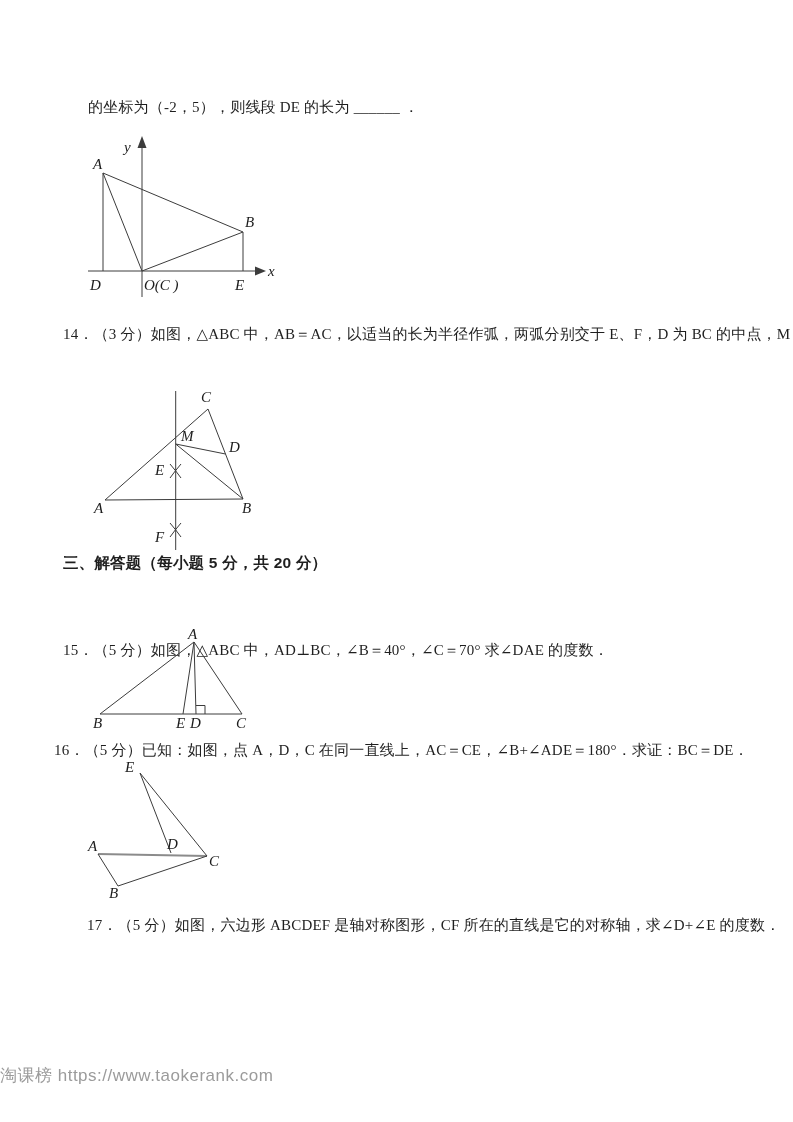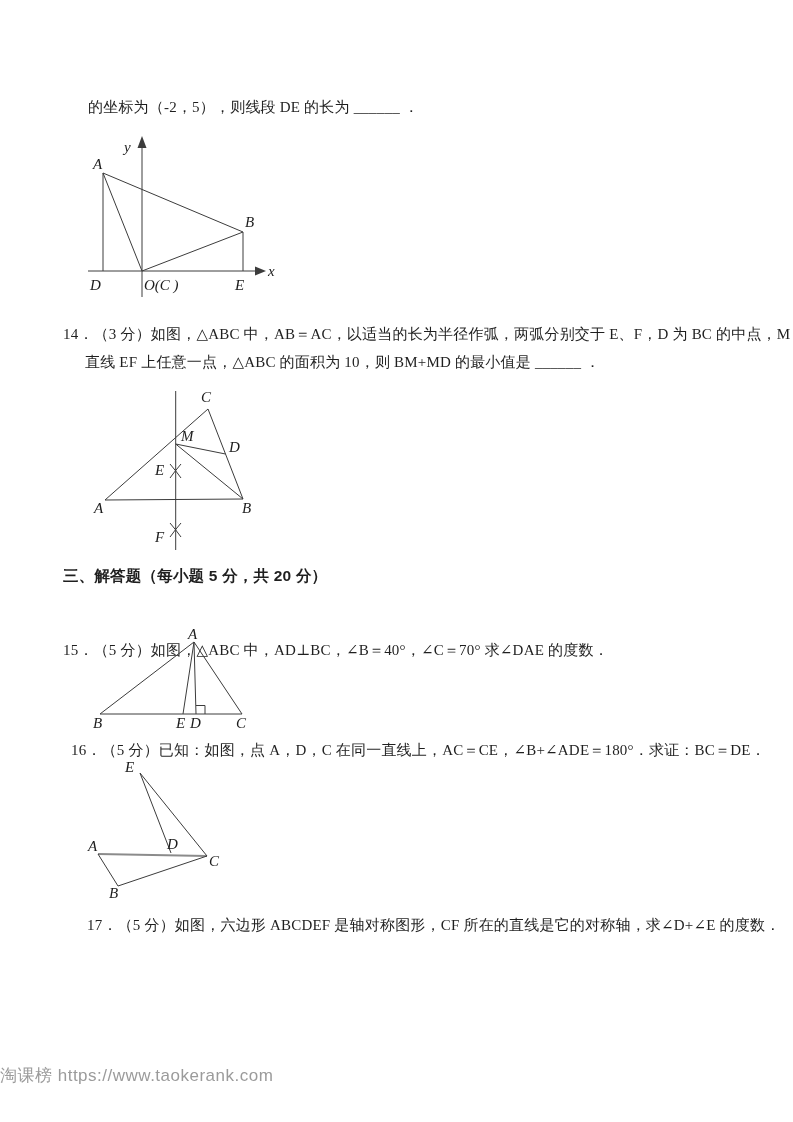--- a/index.html
+++ b/index.html
@@ -69,21 +69,20 @@
       <text class="lbl" x="188" y="141">x</text>
       <text class="lbl" x="13" y="34">A</text>
       <text class="lbl" x="10" y="155">D</text>
       <text class="lbl" x="64" y="155">O(C )</text>
       <text class="lbl" x="165" y="92">B</text>
       <text class="lbl" x="155" y="155">E</text>
     </svg>
   </div>
 
   <div class="txt" style="left:63px;top:324px;">14．（3 分）如图，△ABC 中，AB＝AC，以适当的长为半径作弧，两弧分别交于 E、F，D 为 BC 的中点，M 为</div>
-  <div class="txt" style="left:85px;top:352px;">直线 EF 上任意一点，△ABC 的面积为 10，则 BM+MD 的最小值是 ______ ．</div>
 
   <div class="fig" style="left:90px;top:388px;">
     <svg width="180" height="170" viewBox="0 0 180 170">
 
       <line class="stroke" x1="85.7" y1="3" x2="85.7" y2="162"></line>
 
       <line class="stroke" x1="15" y1="112" x2="153" y2="111"></line>
       <line class="stroke" x1="15" y1="112" x2="118" y2="21"></line>
       <line class="stroke" x1="118" y1="21" x2="153" y2="111"></line>
 
@@ -98,21 +97,21 @@
       <text class="lbl" x="111" y="14">C</text>
       <text class="lbl" x="91" y="53">M</text>
       <text class="lbl" x="139" y="64">D</text>
       <text class="lbl" x="65" y="87">E</text>
       <text class="lbl" x="4" y="125">A</text>
       <text class="lbl" x="152" y="125">B</text>
       <text class="lbl" x="65" y="154">F</text>
     </svg>
   </div>
 
-  <div class="txt heading" style="left:63px;top:566px;text-align:right;">三、解答题（每小题 5 分，共 20 分）</div>
+  <div class="txt heading" style="left:63px;top:553px;text-align:right;">三、解答题（每小题 5 分，共 20 分）</div>
 
   <div class="txt" style="left:63px;top:600px;margin-top:40px;">15．（5 分）如图，△ABC 中，AD⊥BC，∠B＝40°，∠C＝70° 求∠DAE 的度数．</div>
 
   <div class="fig" style="left:85px;top:625px;">
     <svg width="180" height="110" viewBox="0 0 180 110">
       <line class="stroke" x1="15" y1="89" x2="157" y2="89"></line>
       <line class="stroke" x1="109" y1="17" x2="15" y2="89"></line>
       <line class="stroke" x1="109" y1="17" x2="157" y2="89"></line>
       <line class="stroke" x1="109" y1="17" x2="98" y2="89"></line>
       <line class="stroke" x1="109" y1="17" x2="111" y2="89"></line>
@@ -120,21 +119,21 @@
       <polyline class="stroke" points="111,80.5 120,80.5 120,89"></polyline>
 
       <text class="lbl" x="103" y="14">A</text>
       <text class="lbl" x="8" y="103">B</text>
       <text class="lbl" x="91" y="103">E</text>
       <text class="lbl" x="105" y="103">D</text>
       <text class="lbl" x="151" y="103">C</text>
     </svg>
   </div>
 
-  <div class="txt" style="left:71px;top:740px;">16．（5 分）已知：如图，点 A，D，C 在同一直线上，AC＝CE，∠B+∠ADE＝180°．求证：BC＝DE．</div>
+  <div class="txt" style="left:54px;top:740px;">16．（5 分）已知：如图，点 A，D，C 在同一直线上，AC＝CE，∠B+∠ADE＝180°．求证：BC＝DE．</div>
 
   <div class="fig" style="left:85px;top:758px;">
     <svg width="145" height="145" viewBox="0 0 145 145">
       <line class="stroke-gray" x1="13" y1="96" x2="122" y2="98"></line>
       <line class="stroke" x1="55" y1="15" x2="86" y2="95"></line>
       <line class="stroke" x1="55" y1="15" x2="122" y2="98"></line>
       <line class="stroke" x1="13" y1="96" x2="33" y2="128"></line>
       <line class="stroke" x1="33" y1="128" x2="122" y2="98"></line>
 
       <text class="lbl" x="40" y="14">E</text>

